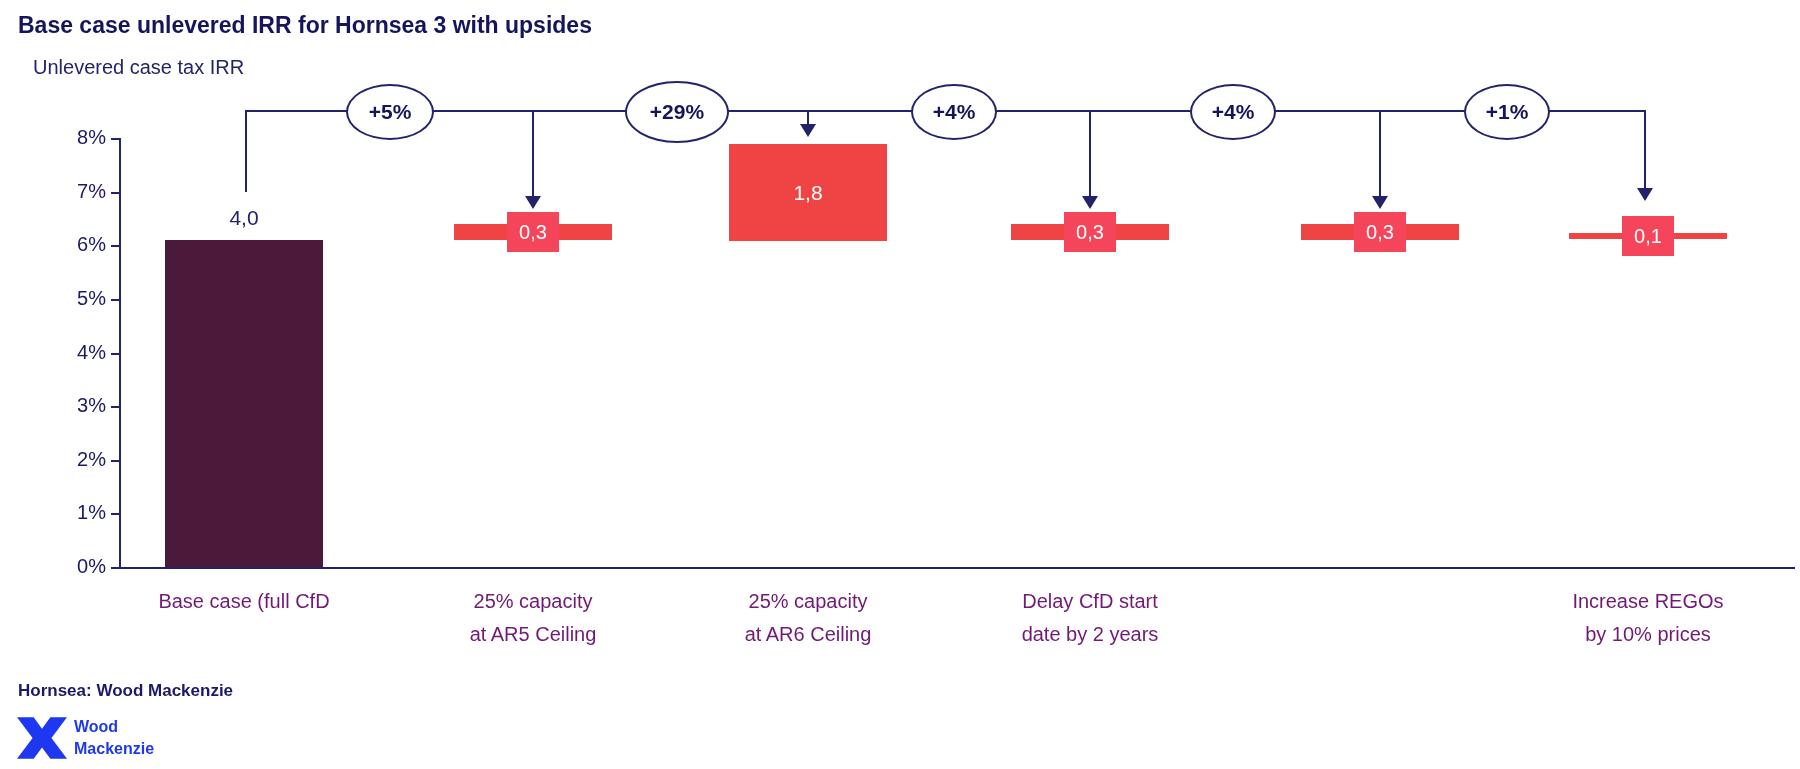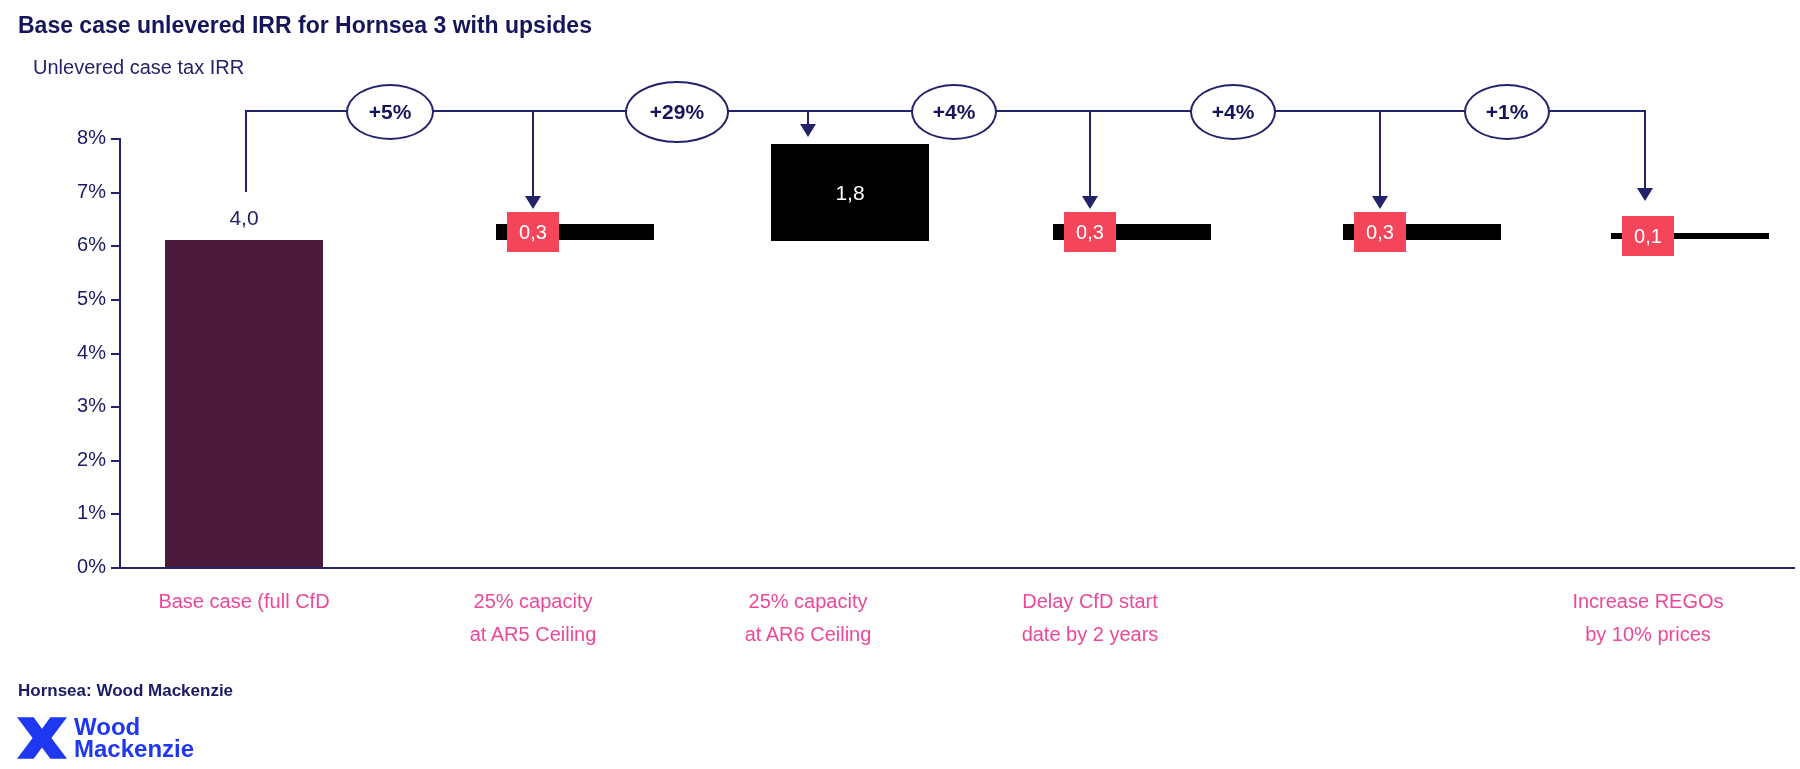--- a/index.html
+++ b/index.html
@@ -5,33 +5,33 @@
   html,body{margin:0;padding:0;background:#fff;}
   body{width:1800px;height:769px;position:relative;overflow:hidden;
        font-family:"Liberation Sans", sans-serif;color:#23236b;}
   .abs{position:absolute;}
   .title{left:18px;top:12px;font-size:23px;font-weight:bold;color:#15155c;}
   .subtitle{left:33px;top:56px;font-size:20px;color:#23236b;}
   .nl{background:#23236b;}            
   .tickmark{left:111px;width:9px;height:2px;background:#23236b;}
   .ticklabel{left:30px;width:76px;text-align:right;font-size:20px;color:#1a1a66;}
   .bar-base{background:#4b1a3a;}
-  .red{background:#000000;margin-left:42px;}
+  .red{background:#ef4444;}
   .vbox{width:52px;height:40px;display:flex;align-items:center;justify-content:center;
         color:#fff;font-size:20px;background:#f4455a;}
   .barlabel{color:#fff;font-size:21px;display:flex;align-items:center;justify-content:center;}
   .vlabel-navy{font-size:21px;color:#23236b;text-align:center;}
   .ell{background:#fff;border:2px solid #23236b;border-radius:50%;
        display:flex;align-items:center;justify-content:center;
        font-size:21px;font-weight:bold;color:#15155c;z-index:5;}
   .ahead{width:0;height:0;border-left:8px solid transparent;border-right:8px solid transparent;
          border-top:13px solid #23236b;}
-  .cat{width:300px;text-align:center;font-size:20px;line-height:33px;color:#ec4899;}
+  .cat{width:300px;text-align:center;font-size:20px;line-height:33px;color:#701a75;}
   .source{left:18px;top:681px;font-size:17px;font-weight:bold;color:#1a1a66;}
-  .logo-text{left:74px;top:716px;font-size:24px;font-weight:bold;line-height:22px;color:#1e38f2;}
+  .logo-text{left:74px;top:716px;font-size:16px;font-weight:bold;line-height:22px;color:#1e38f2;}
 </style>
 </head>
 <body>
 
 <div class="abs title">Base case unlevered IRR for Hornsea 3 with upsides</div>
 <div class="abs subtitle">Unlevered case tax IRR</div>
 
 <div class="abs nl" style="left:119px;top:138px;width:2px;height:431px;"></div>
 <div class="abs nl" style="left:119px;top:567px;width:1676px;height:2px;"></div>
 

